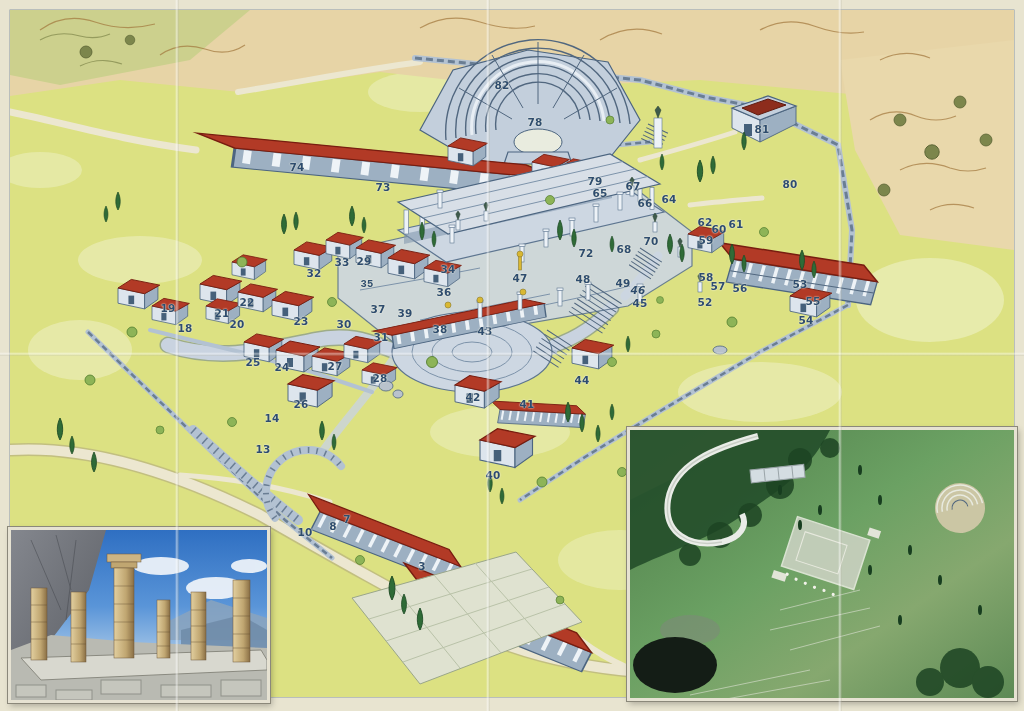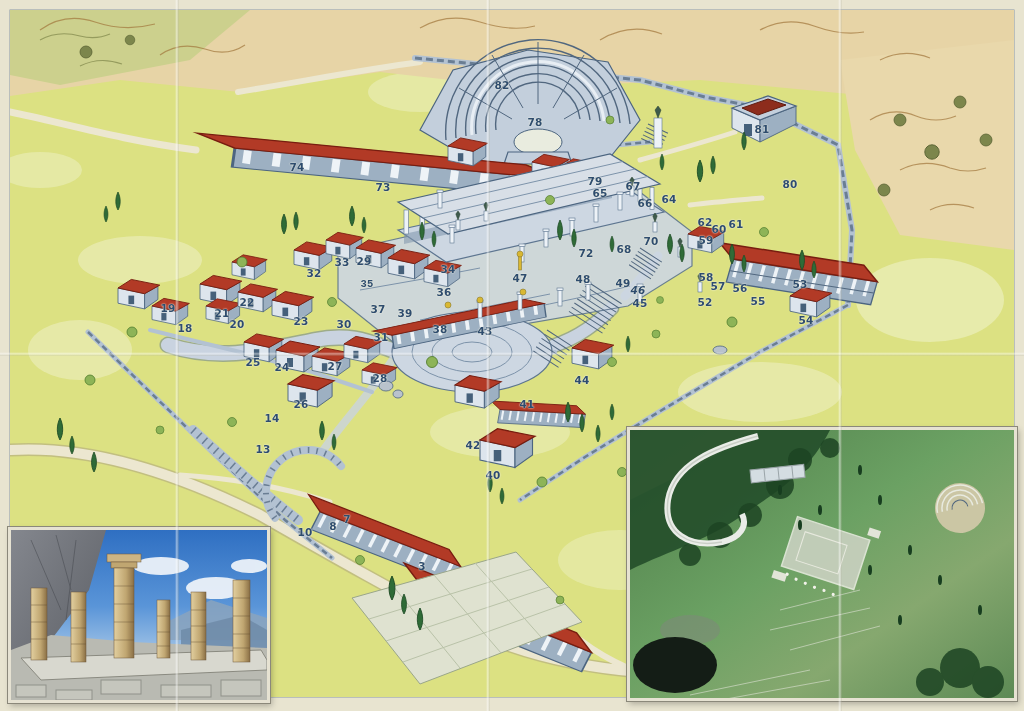--- a/index.html
+++ b/index.html
@@ -456,21 +456,21 @@
       <span class="marker" style="left: 314px; top: 273px;">32</span>
       <span class="marker" style="left: 706px; top: 277px;">58</span>
       <span class="marker" style="left: 520px; top: 278px;">47</span>
       <span class="marker" style="left: 583px; top: 279px;">48</span>
       <span class="marker" style="left: 623px; top: 283px;">49</span>
       <span class="marker" style="left: 367px; top: 284px; font-family: Liberation Mono, monospace;">35</span>
       <span class="marker" style="left: 800px; top: 284px;">53</span>
       <span class="marker" style="left: 718px; top: 286px;">57</span>
       <span class="marker" style="left: 740px; top: 288px;">56</span>
       <span class="marker" style="left: 396px; top: 292px; margin-left: 48px;">36</span>
-      <span class="marker" style="left: 758px; top: 301px;">55</span>
+      <span class="marker" style="left: 813px; top: 301px;">55</span>
       <span class="marker" style="left: 638px; top: 290px; font-style: italic;">46</span>
       <span class="marker" style="left: 705px; top: 302px;">52</span>
       <span class="marker" style="left: 247px; top: 302px;">22</span>
       <span class="marker" style="left: 632px; top: 303px; margin-left: 8px;">45</span>
       <span class="marker" style="left: 378px; top: 309px;">37</span>
       <span class="marker" style="left: 405px; top: 313px;">39</span>
       <span class="marker" style="left: 222px; top: 313px;">21</span>
       <span class="marker" style="left: 168px; top: 308px;">19</span>
       <span class="marker" style="left: 806px; top: 320px;">54</span>
       <span class="marker" style="left: 301px; top: 321px;">23</span>
@@ -478,21 +478,21 @@
       <span class="marker" style="left: 237px; top: 324px;">20</span>
       <span class="marker" style="left: 185px; top: 328px;">18</span>
       <span class="marker" style="left: 440px; top: 329px;">38</span>
       <span class="marker" style="left: 485px; top: 331px;">43</span>
       <span class="marker" style="left: 381px; top: 337px;">31</span>
       <span class="marker" style="left: 253px; top: 362px;">25</span>
       <span class="marker" style="left: 335px; top: 366px;">27</span>
       <span class="marker" style="left: 282px; top: 367px;">24</span>
       <span class="marker" style="left: 380px; top: 378px;">28</span>
       <span class="marker" style="left: 582px; top: 380px;">44</span>
-      <span class="marker" style="left: 473px; top: 397px; margin-top: 48px;">42</span>
+      <span class="marker" style="left: 473px; top: 397px;">42</span>
       <span class="marker" style="left: 301px; top: 404px;">26</span>
       <span class="marker" style="left: 527px; top: 404px;">41</span>
       <span class="marker" style="left: 272px; top: 418px;">14</span>
       <span class="marker" style="left: 263px; top: 449px;">13</span>
       <span class="marker" style="left: 493px; top: 475px;">40</span>
       <span class="marker" style="left: 347px; top: 519px;">7</span>
       <span class="marker" style="left: 333px; top: 526px;">8</span>
       <span class="marker" style="left: 305px; top: 532px;">10</span>
       <span class="marker" style="left: 422px; top: 566px;">3</span>
     </div>

